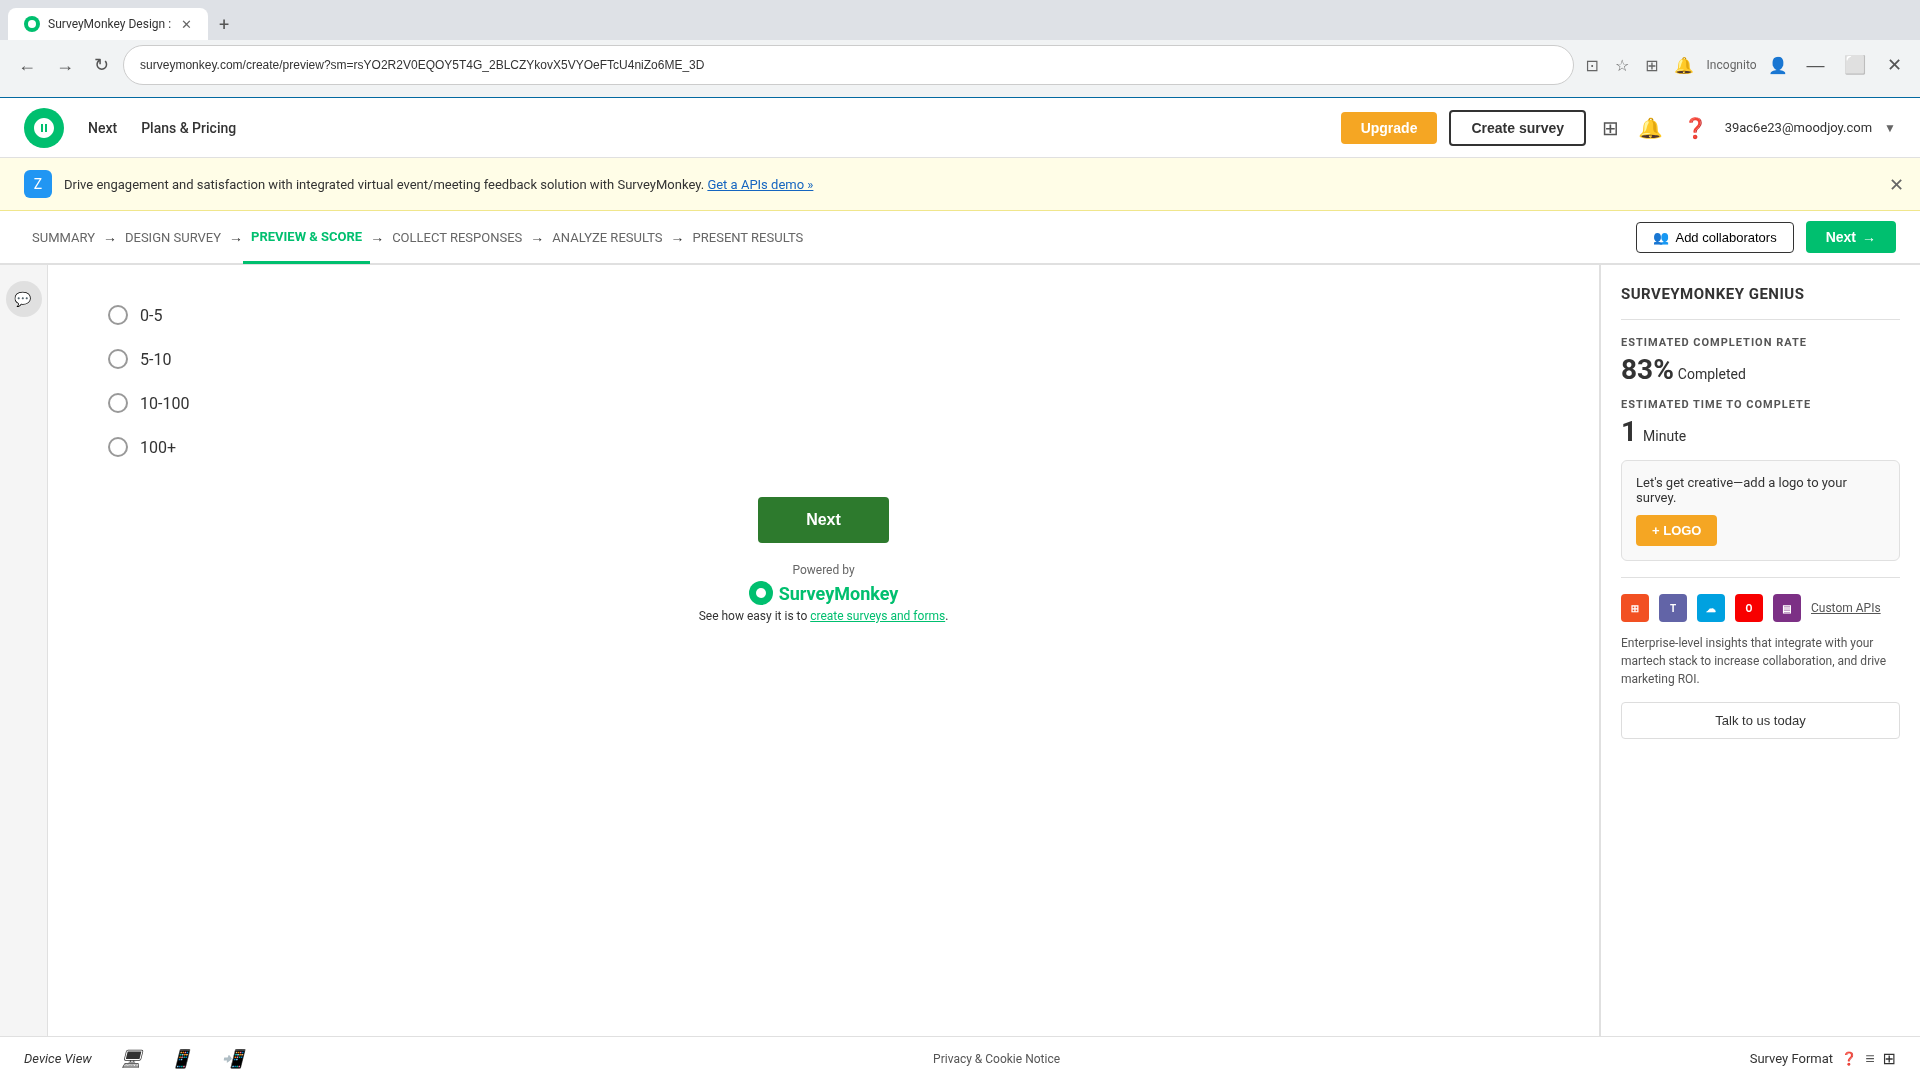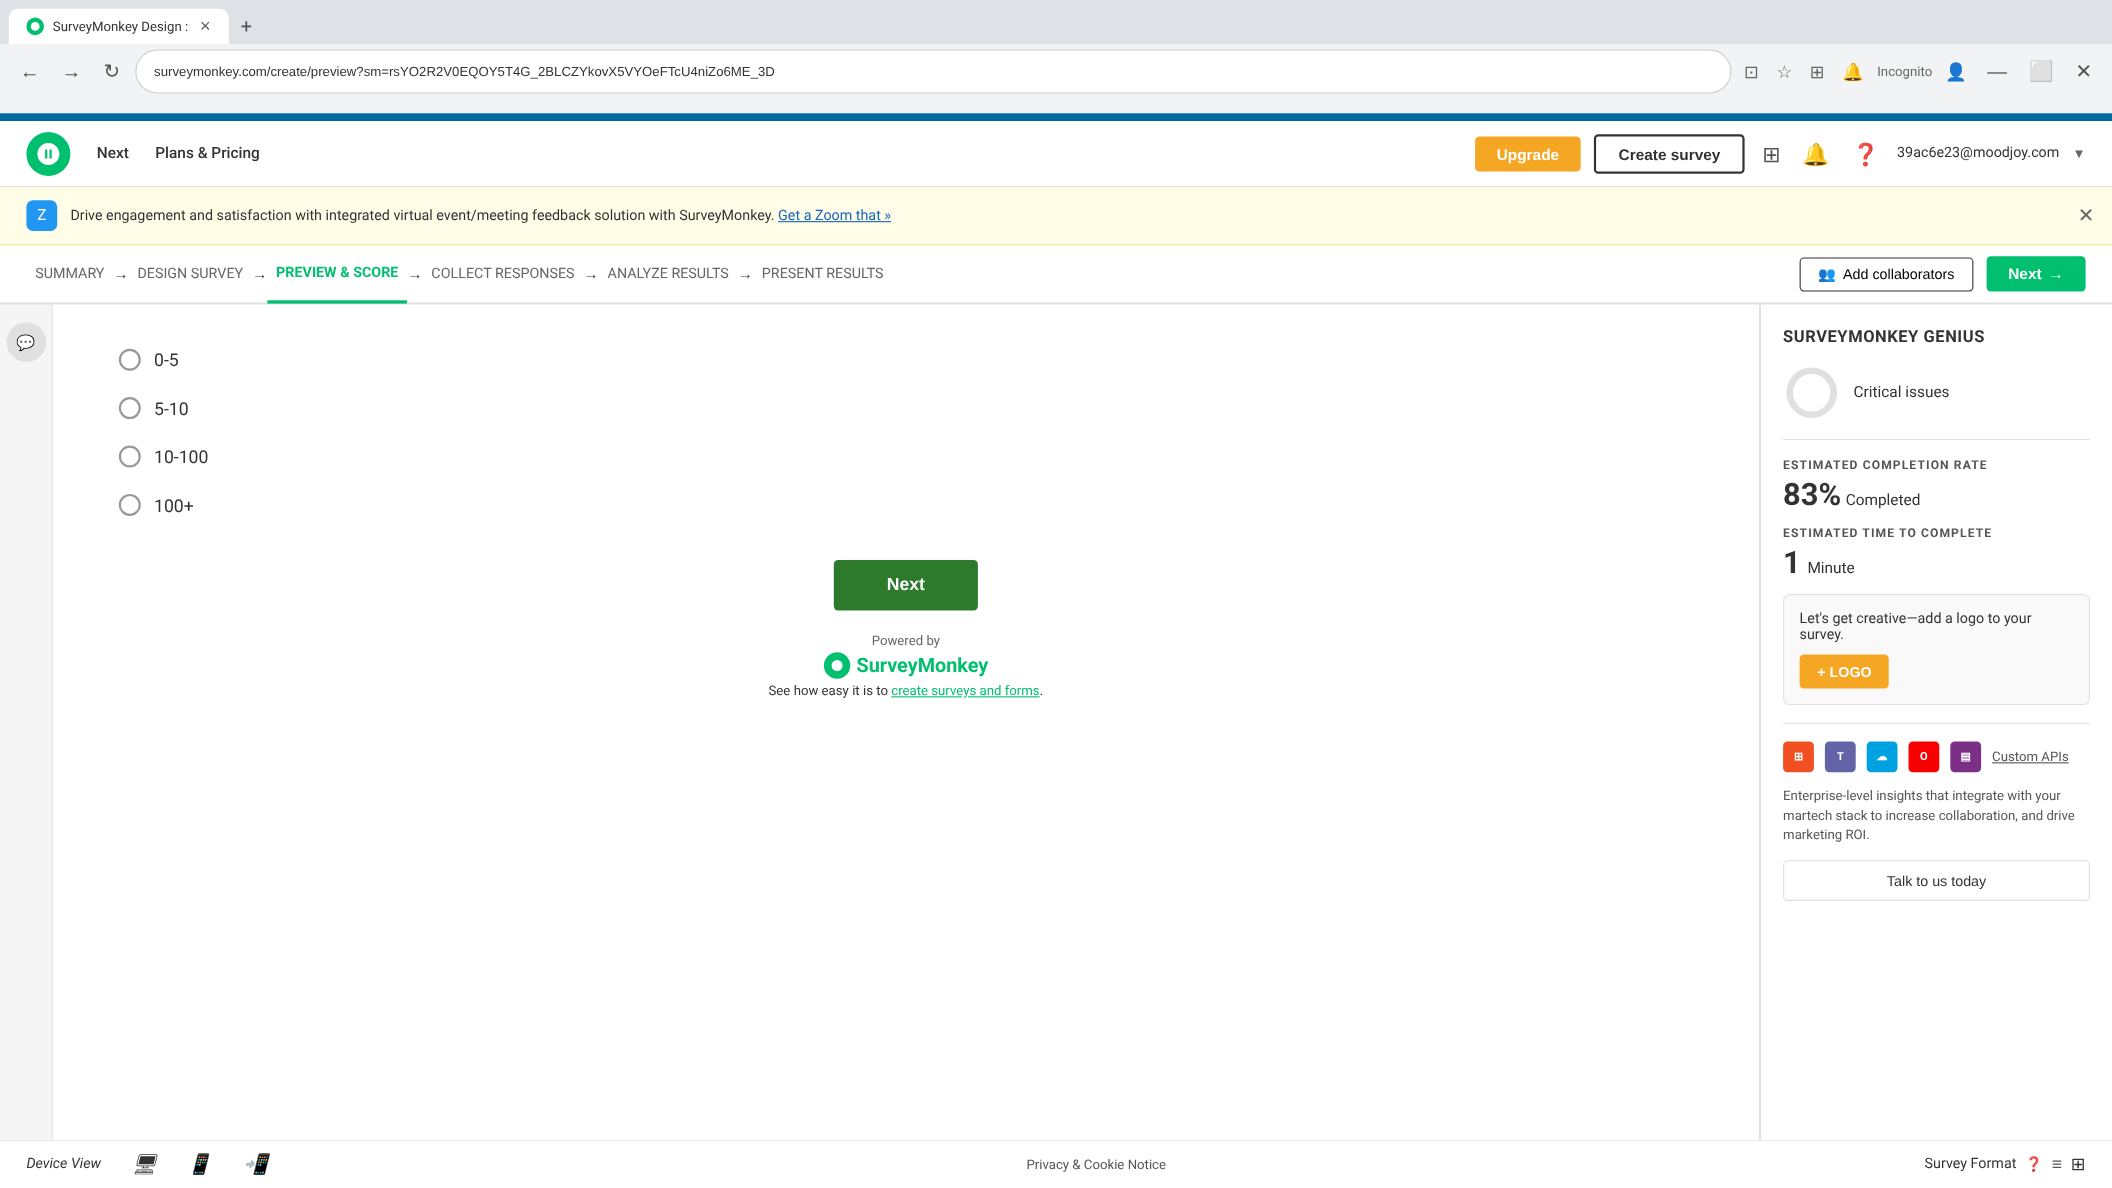--- a/index.html
+++ b/index.html
@@ -1,19 +1,19 @@
 <!DOCTYPE html>
 <html><head>
   <meta charset="utf-8">
   <style>
     * { box-sizing: border-box; margin: 0; padding: 0; }
     body { font-family: -apple-system, BlinkMacSystemFont, 'Segoe UI', Roboto, sans-serif; font-size: 14px; color: #333; background: #fff; width: 1920px; height: 1080px; overflow: hidden; }
 
     
-    .browser-chrome { background: #f1f3f4; height: 110px; border-bottom: 7px solid #0369a1; }
+    .browser-chrome { background: #f1f3f4; height: 98px; border-bottom: 1px solid #0369a1; }
     .browser-tabs { display: flex; align-items: flex-end; height: 40px; padding: 0 8px; background: #dee1e6; }
     .browser-tab { display: flex; align-items: center; gap: 8px; background: #fff; border-radius: 8px 8px 0 0; padding: 8px 16px; font-size: 13px; min-width: 200px; }
     .browser-tab .tab-favicon { width: 16px; height: 16px; background: #1a73e8; border-radius: 50%; }
     .browser-tab .tab-close { margin-left: auto; color: #666; cursor: pointer; }
     .browser-tab-new { display: flex; align-items: center; justify-content: center; width: 32px; height: 32px; color: #555; font-size: 18px; cursor: pointer; }
     .browser-toolbar { display: flex; align-items: center; gap: 8px; padding: 6px 12px; background: #f1f3f4; height: 50px; }
     .browser-nav-btn { background: none; border: none; color: #555; font-size: 18px; cursor: pointer; padding: 4px 6px; border-radius: 50%; }
     .browser-address { flex: 1; background: #fff; border: 1px solid #ccc; border-radius: 20px; padding: 6px 16px; font-size: 13px; color: #333; }
     .browser-toolbar-icon { color: #666; font-size: 16px; cursor: pointer; padding: 4px; }
 
@@ -163,21 +163,21 @@
     <span class="header-icon">❓</span>
     <span class="user-email">39ac6e23@moodjoy.com</span>
     <span style="font-size:12px;color:#666;">▼</span>
   </div>
 </div>
 
 <div class="banner">
   <div class="banner-icon">Z</div>
   <span class="banner-text">
     <span>Drive engagement and satisfaction with integrated virtual event/meeting feedback solution with SurveyMonkey.</span>
-    <span class="banner-link">Get a Zoom that »</span>
+    <span class="banner-link">Get a APIs demo »</span>
   </span>
   <span class="banner-close">✕</span>
 </div>
 
 <div class="step-nav">
   <div class="step-item">
     <span>SUMMARY</span>
   </div>
   <span class="arrow">→</span>
   <div class="step-item">
@@ -252,29 +252,20 @@
       </div>
       <div class="powered-by-link">
         <span>See how easy it is to </span><a href="#">create surveys and forms</a><span>.</span>
       </div>
     </div>
   </div>
 
   <div class="right-panel">
     <div class="panel-title">SURVEYMONKEY GENIUS</div>
 
-    <div class="genius-section">
-      <div class="donut-chart">
-        <svg viewBox="0 0 52 52" width="52" height="52">
-          <circle cx="26" cy="26" r="20" fill="none" stroke="#e0e0e0" stroke-width="6"></circle>
-          <circle cx="26" cy="26" r="20" fill="none" stroke="#e0e0e0" stroke-width="6" stroke-dasharray="15 110" stroke-dashoffset="0" stroke-linecap="round"></circle>
-        </svg>
-      </div>
-      <span class="genius-label">Critical issues</span>
-    </div>
 
     <hr class="panel-divider">
 
     <div class="metric-label">ESTIMATED COMPLETION RATE</div>
     <div class="metric-value">
       <span>83</span>
       <span class="percent">%</span>
       <span class="completed">Completed</span>
     </div>
 

